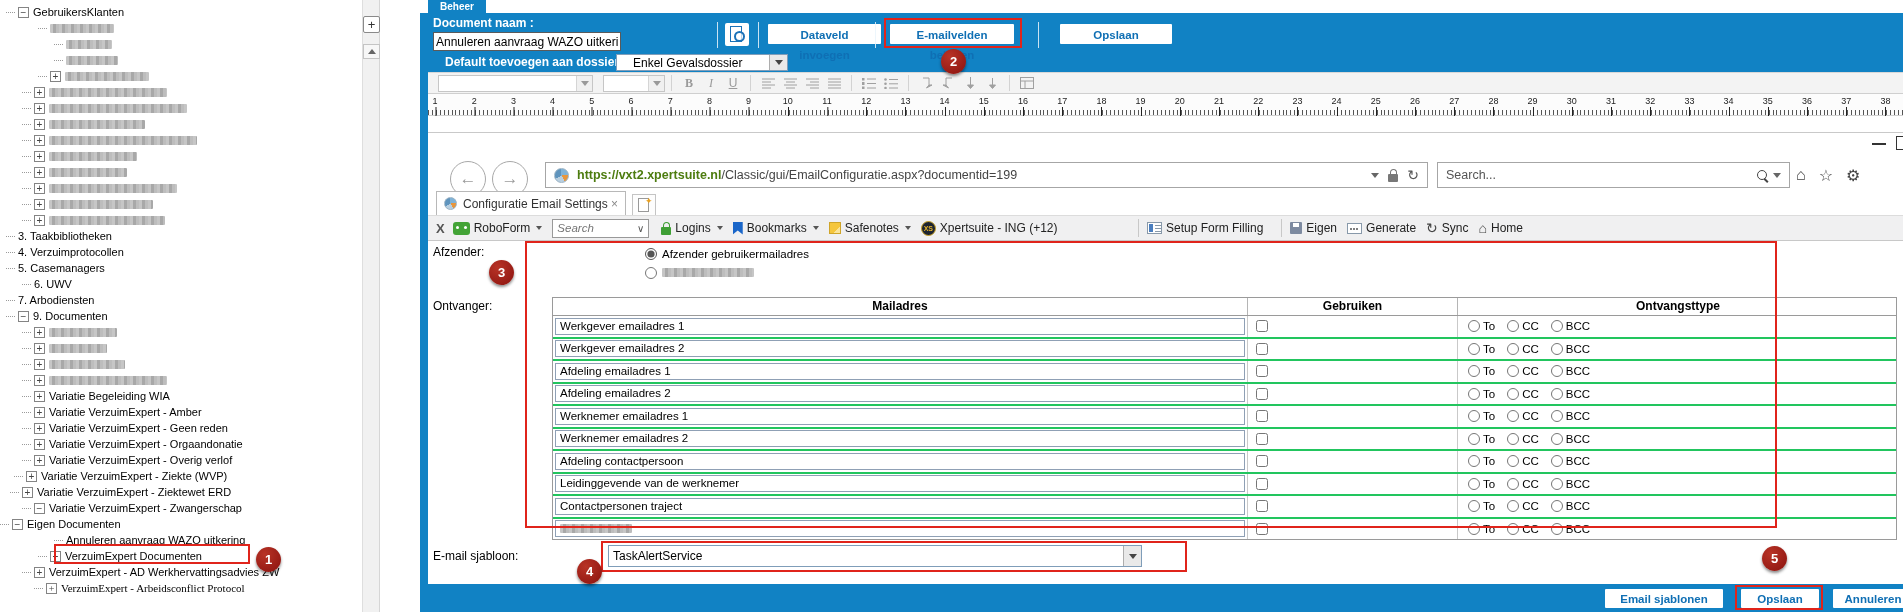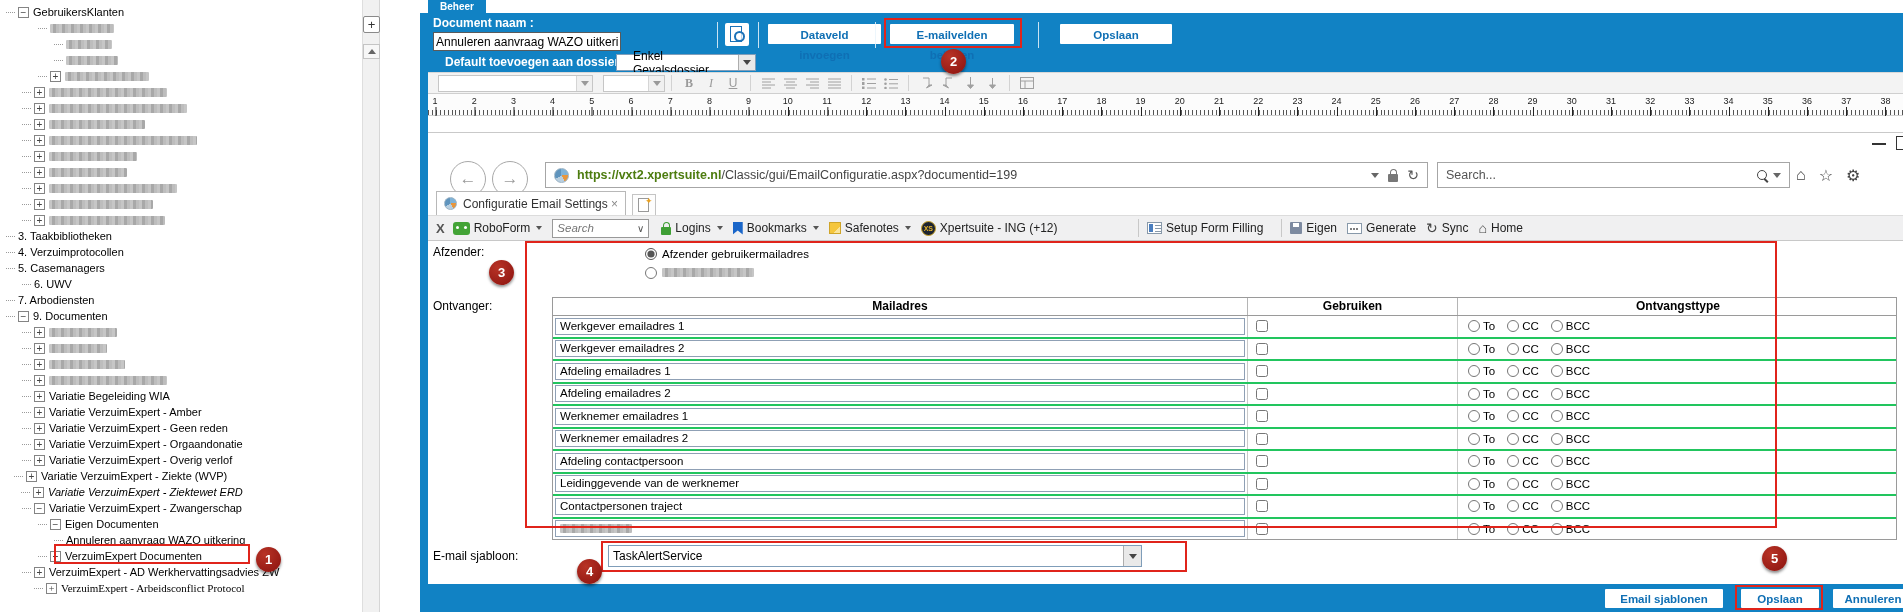--- a/index.html
+++ b/index.html
@@ -184,23 +184,23 @@
         <div class="trow" style="padding-left: 22px;"><span class="stub"></span><span class="exp">+</span><span class="redact" style="width: 68px;"></span></div>
         <div class="trow" style="padding-left: 22px;"><span class="stub"></span><span class="exp">+</span><span class="redact" style="width: 58px;"></span></div>
         <div class="trow" style="padding-left: 22px;"><span class="stub"></span><span class="exp">+</span><span class="redact" style="width: 76px;"></span></div>
         <div class="trow" style="padding-left: 22px;"><span class="stub"></span><span class="exp">+</span><span class="redact" style="width: 118px;"></span></div>
         <div class="trow" style="padding-left: 22px;"><span class="stub"></span><span class="exp">+</span><span class="tlabel">Variatie Begeleiding WIA</span></div>
         <div class="trow" style="padding-left: 22px;"><span class="stub"></span><span class="exp">+</span><span class="tlabel">Variatie VerzuimExpert - Amber</span></div>
         <div class="trow" style="padding-left: 22px;"><span class="stub"></span><span class="exp">+</span><span class="tlabel">Variatie VerzuimExpert - Geen reden</span></div>
         <div class="trow" style="padding-left: 22px;"><span class="stub"></span><span class="exp">+</span><span class="tlabel">Variatie VerzuimExpert - Orgaandonatie</span></div>
         <div class="trow" style="padding-left: 22px;"><span class="stub"></span><span class="exp">+</span><span class="tlabel">Variatie VerzuimExpert - Overig verlof</span></div>
         <div class="trow" style="padding-left: 14px;"><span class="stub"></span><span class="exp">+</span><span class="tlabel">Variatie VerzuimExpert - Ziekte (WVP)</span></div>
-        <div class="trow" style="padding-left: 21px; font-style: italic;"><span class="stub"></span><span class="exp">+</span><span class="tlabel">Variatie VerzuimExpert - Ziektewet ERD</span></div>
+        <div class="trow" style="padding-left: 10px;"><span class="stub"></span><span class="exp">+</span><span class="tlabel">Variatie VerzuimExpert - Ziektewet ERD</span></div>
         <div class="trow" style="padding-left: 22px;"><span class="stub"></span><span class="exp">−</span><span class="tlabel">Variatie VerzuimExpert - Zwangerschap</span></div>
-        <div class="trow" style="padding-left: 38px;"><span class="stub"></span><span class="exp">−</span><span class="tlabel">Eigen Documenten</span></div>
+        <div class="trow" style=""><span class="stub"></span><span class="exp">−</span><span class="tlabel">Eigen Documenten</span></div>
         <div class="trow" style="padding-left: 54px;"><span class="stub"></span><span class="tlabel">Annuleren aanvraag WAZO uitkering</span></div>
         <div class="trow" style="padding-left: 38px;"><span class="stub"></span><span class="exp">+</span><span class="tlabel">VerzuimExpert Documenten</span></div>
         <div class="trow" style="padding-left: 22px;"><span class="stub"></span><span class="exp">+</span><span class="tlabel">VerzuimExpert - AD Werkhervattingsadvies ZW</span></div>
         <div class="trow" style="padding-left: 34px; font-family: Liberation Serif, serif;"><span class="stub"></span><span class="exp">+</span><span class="tlabel">VerzuimExpert - Arbeidsconflict Protocol</span></div>
       </div>
   </div>
   <div id="tree-scroll"></div>
   <div id="tree-add">+</div>
   <div id="tree-up">
       <i></i>
@@ -218,21 +218,21 @@
       <span class="pmag"></span>
     </div>
     <div class="vsep" style="left:330px;"></div>
     <button class="bluebtn" style="left:340px;width:113px;border:none;">Dataveld invoegen</button>
     <div class="vsep" style="left:447px;"></div>
     <button class="bluebtn" style="left:462px;width:124px;border:none;">E-mailvelden beheren</button>
     <div class="annot-rect" style="left:456px;top:5px;width:138px;height:30px;"></div>
     <div class="vsep" style="left:610px;"></div>
     <button class="bluebtn" style="left:632px;width:112px;border:none;">Opslaan</button>
     <div id="dossier-label">Default toevoegen aan dossier:</div>
-    <div class="winsel" style="left:188px;top:41px;width:140px;height:17px;padding-left:16px;">
+    <div class="winsel" style="left:188px;top:41px;width:172px;height:17px;padding-left:16px;">
       <span>Enkel Gevalsdossier</span>
       <span class="caretbox">
           <i class="tri"></i>
         </span>
     </div>
   </div>
 
   <div id="fmtbar">
     <div class="combo" style="width:155px;margin-left:10px;">
         <span class="caretbox">

